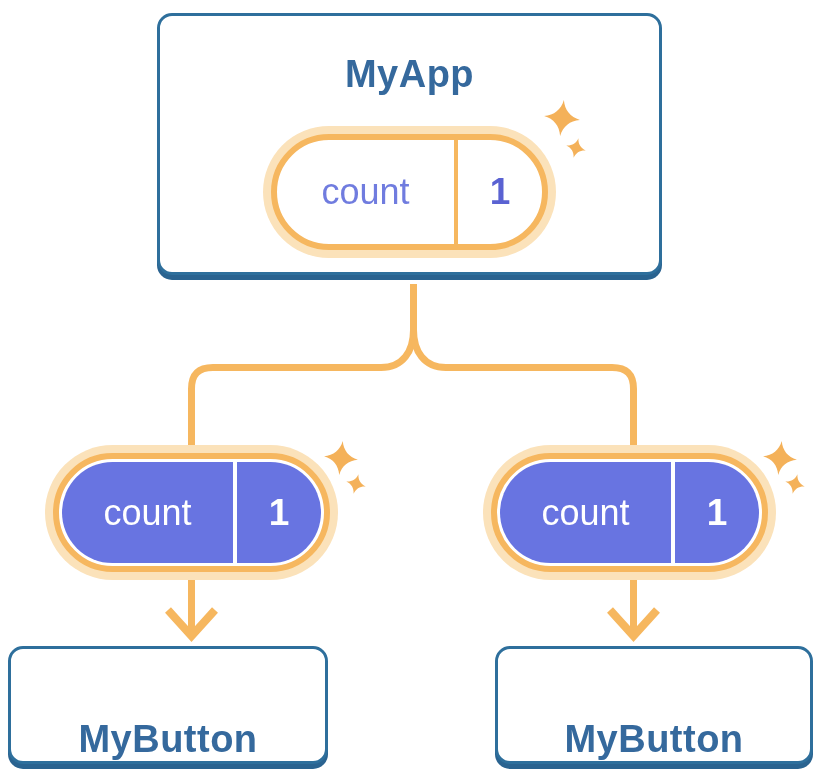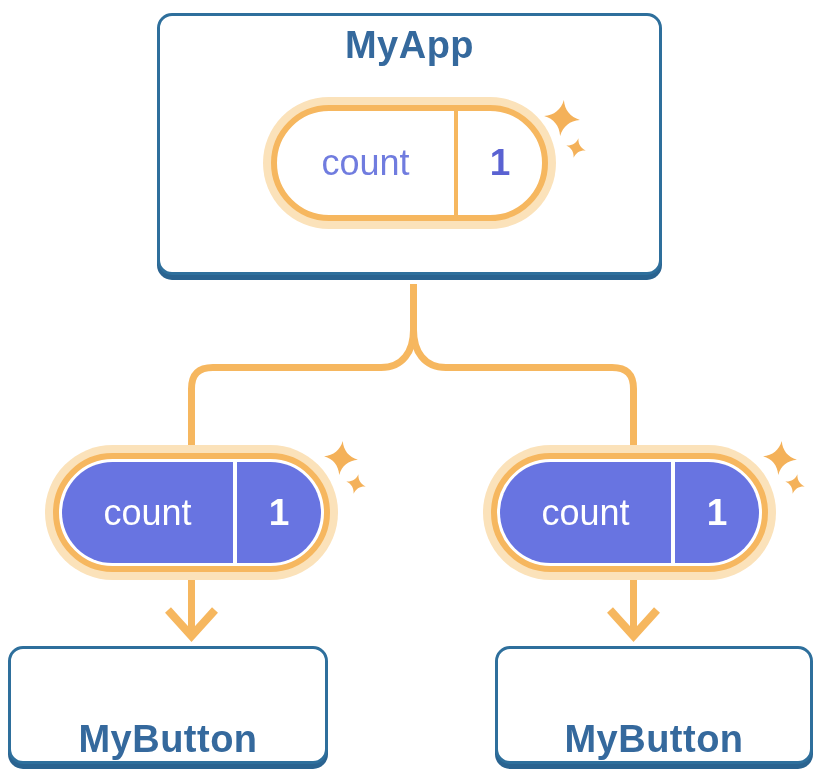--- a/index.html
+++ b/index.html
@@ -32,21 +32,21 @@
     border:3px solid var(--blue-border);
     border-radius:15px;
     box-shadow:0 5px 0 var(--blue-shadow);
     z-index:2;
     display:flex;
     flex-direction:column;
     align-items:center;
   }
   .card-myapp{
     left:157px;top:13px;width:505px;height:262px;
-    padding-top:7px;
+    padding-top:36px;
   }
   .card-button{
     width:320px;height:118px;
     justify-content:flex-end;
   }
   .card-button-left{left:8px;top:646px;}
   .card-button-right{left:495px;top:646px;width:318px;}
   .card-title{
     font-size:38px;
     font-weight:600;

